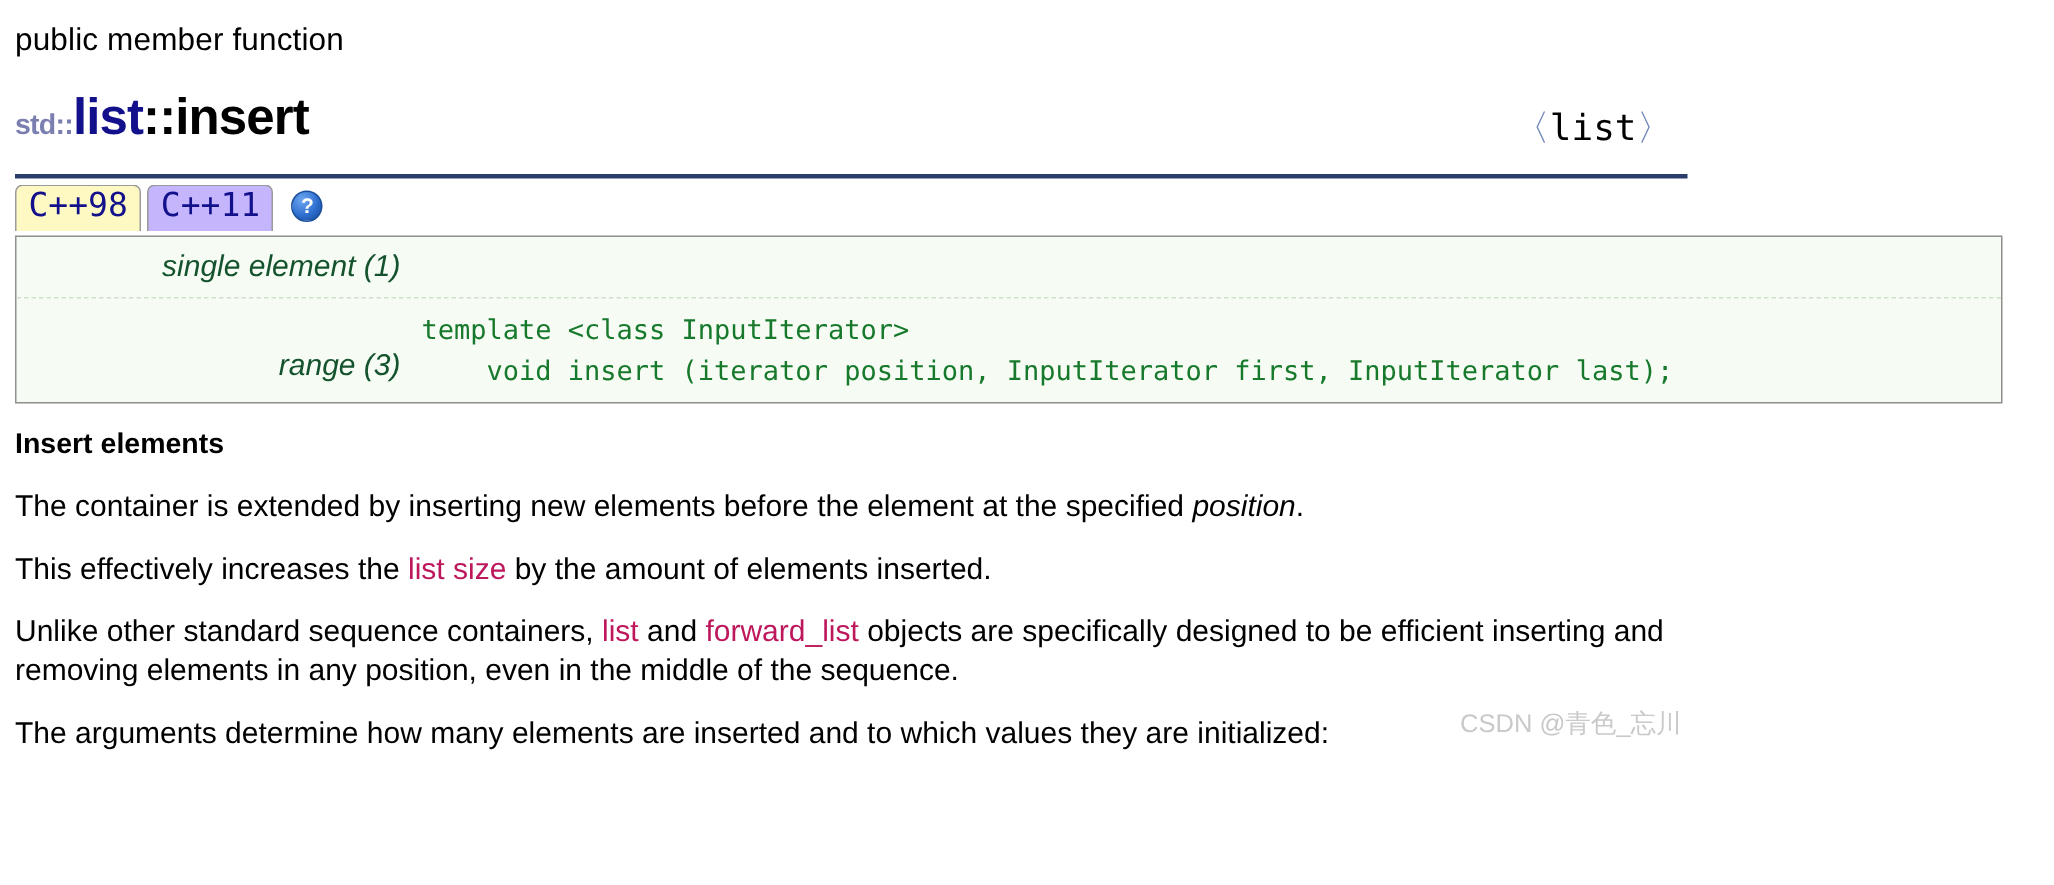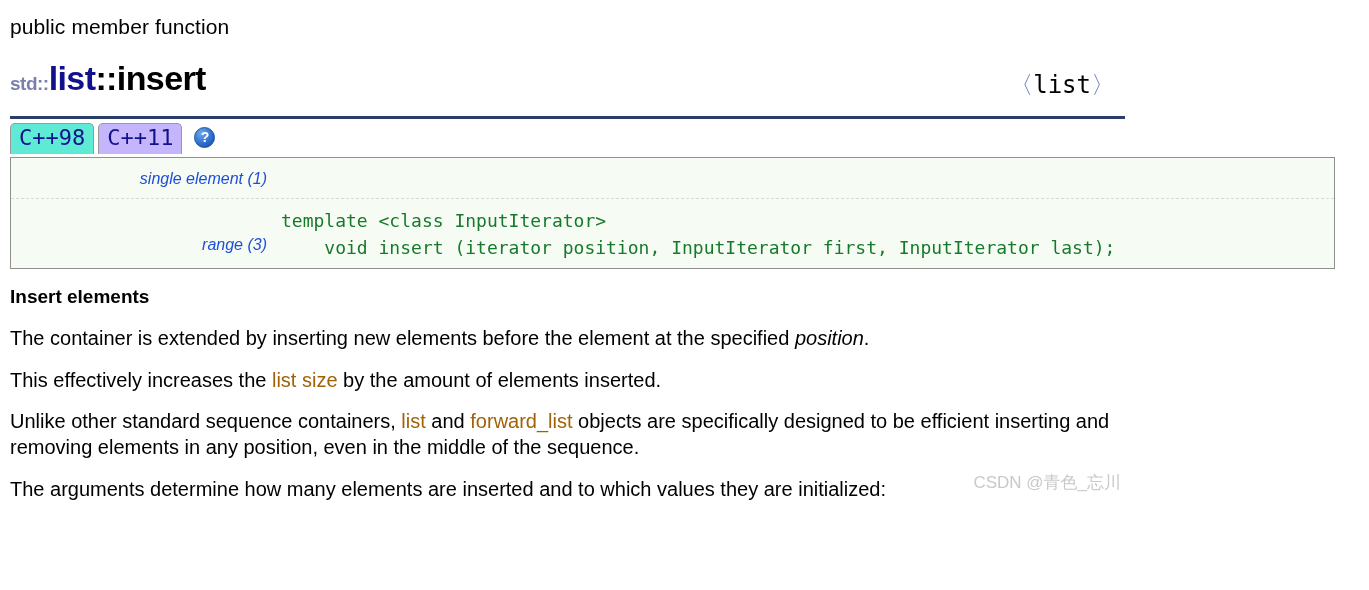--- a/index.html
+++ b/index.html
@@ -91,21 +91,21 @@
     color: #13108c;
     padding: 1px 8px 3px 8px;
     border: 1px solid #9a9a9a;
     border-bottom: none;
     border-radius: 5px 5px 0 0;
     background: #c4b5fd;
     cursor: pointer;
     user-select: none;
   }
   .tab.active {
-    background: #5eead4;
+    background: #fef9c3;
     border-color: #9a9a9a;
   }
   .help-icon {
     margin-left: 8px;
     margin-top: 4px;
     width: 21px;
     height: 21px;
     border-radius: 50%;
     background: radial-gradient(circle at 35% 28%, #6ea8ef 0%, #2f6fd0 55%, #15458f 100%);
     border: 1px solid #1b4f9c;
@@ -137,23 +137,23 @@
   .proto-row:last-child { border-bottom: none; }
   .proto-row.shaded { background: #eef8ec; }
   .proto-label {
     width: 270px;
     flex: 0 0 270px;
     text-align: right;
     padding: 8px 14px 7px 0;
     box-sizing: border-box;
     font-family: "Liberation Sans", sans-serif;
     font-style: italic;
-    font-size: 16px;
+    font-size: 20px;
     line-height: 25px;
-    color: #1d4ed8;
+    color: #14532d;
     white-space: nowrap;
   }
   .proto-label.lower { padding-top: 33px; }
   .proto-code {
     flex: 1 1 auto;
     padding: 8px 0 7px 0;
     font-family: "DejaVu Sans Mono", monospace;
     font-size: 18px;
     line-height: 27px;
     color: #17792b;
@@ -170,21 +170,21 @@
   }
   p.body {
     font-size: 20px;
     line-height: 26px;
     color: #000000;
     margin: 16px 0 0 0;
     max-width: 1240px;
   }
   p.body.tight { max-width: 1235px; margin-top: 15px; }
   a.link {
-    color: #a16207;
+    color: #be185d;
     text-decoration: none;
     cursor: pointer;
   }
   em.it { font-style: italic; }
 
   
   .watermark {
     position: absolute;
     right: 14px;
     bottom: 8px;

